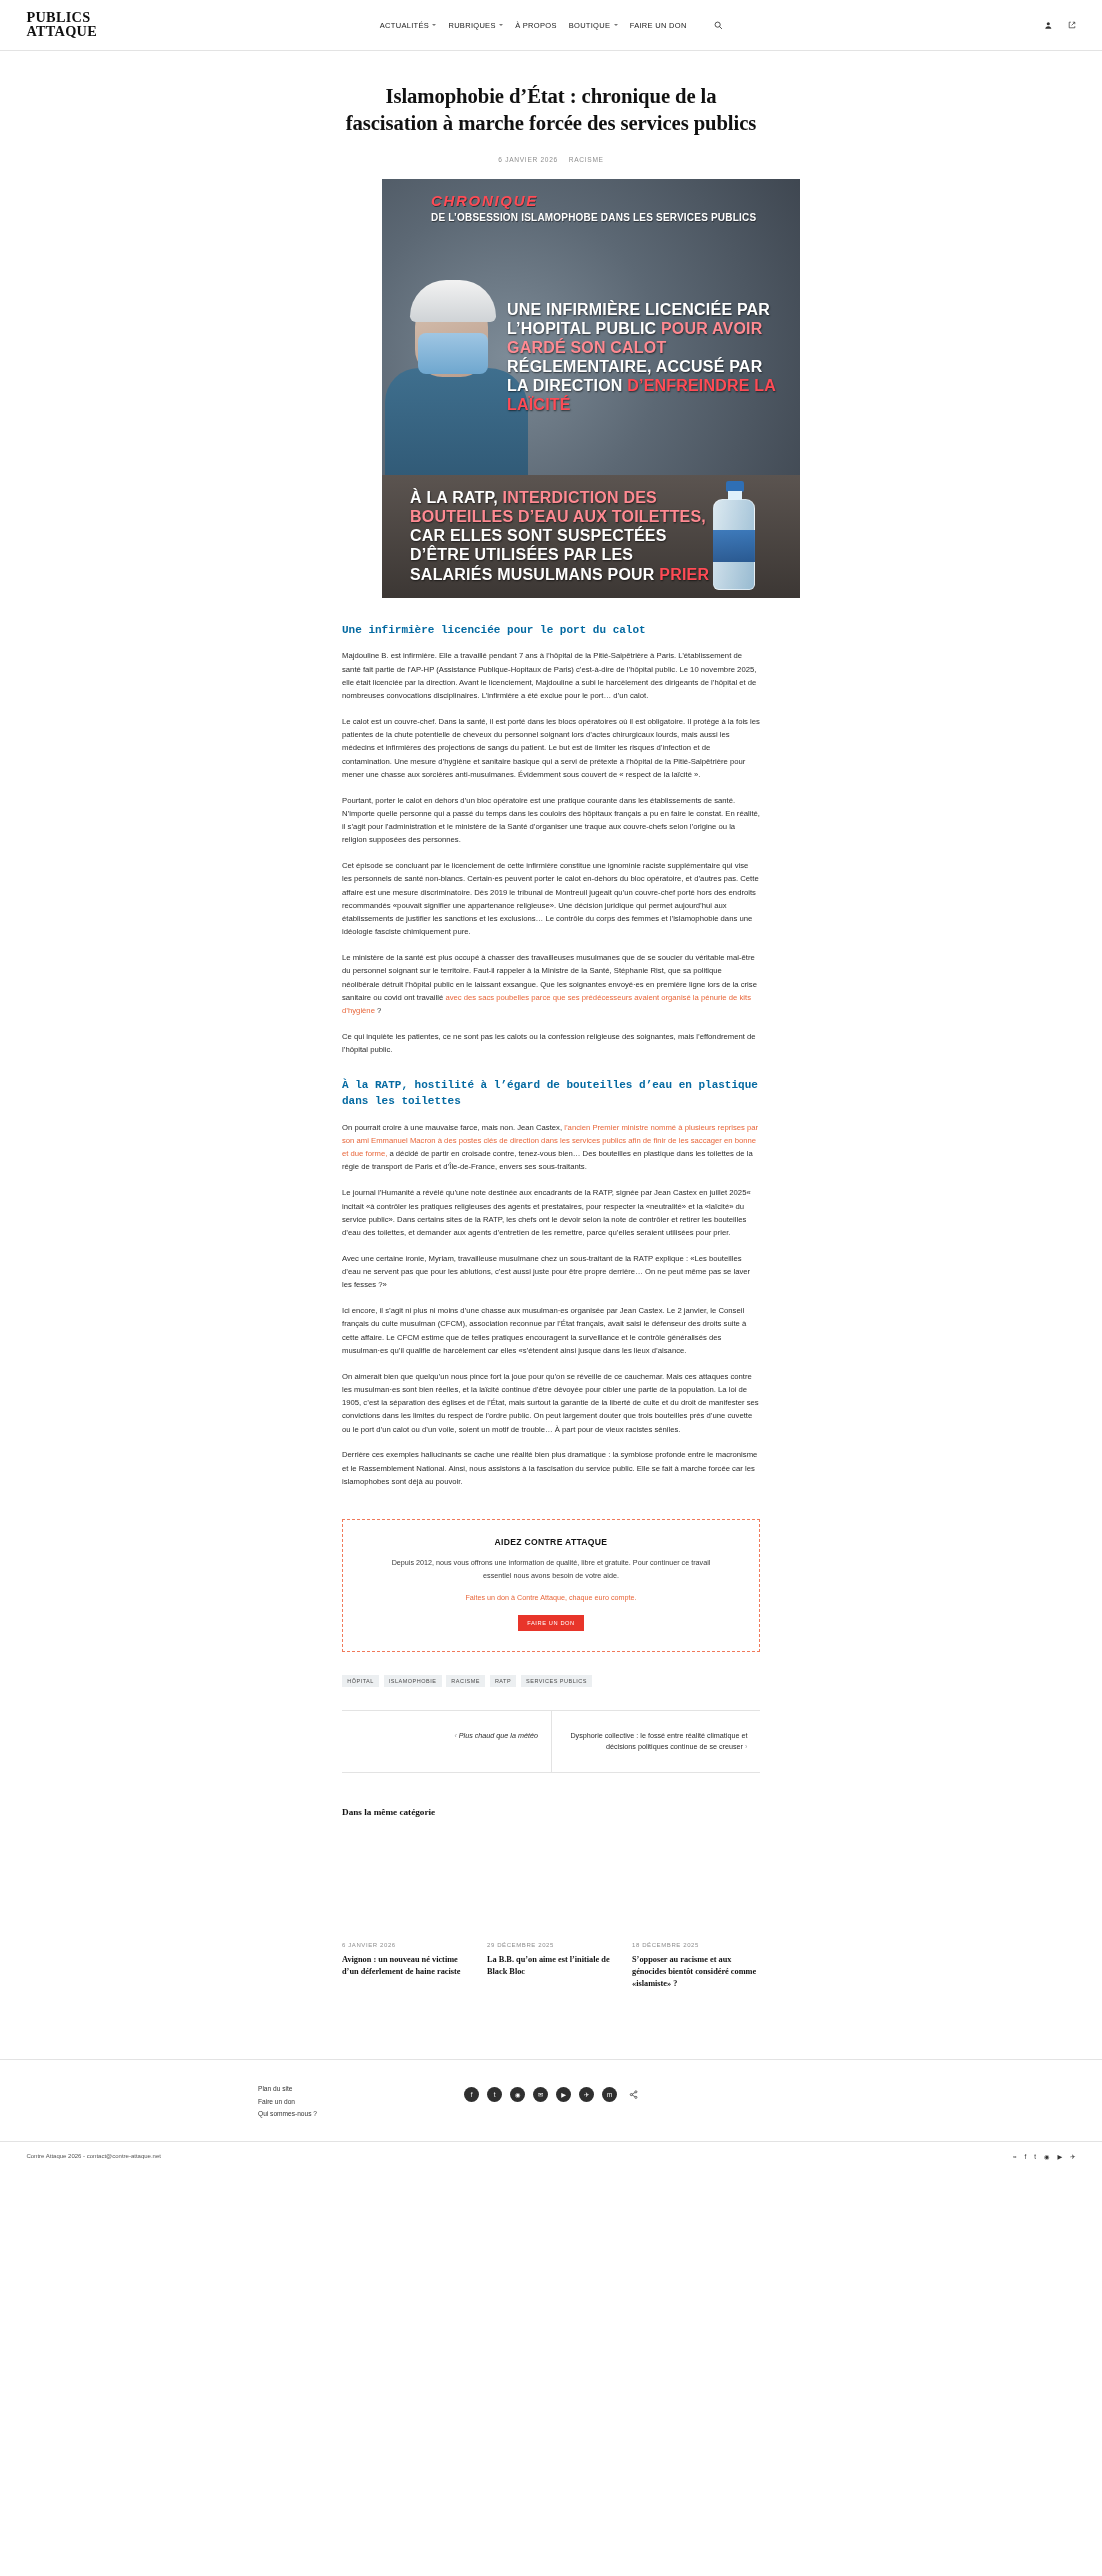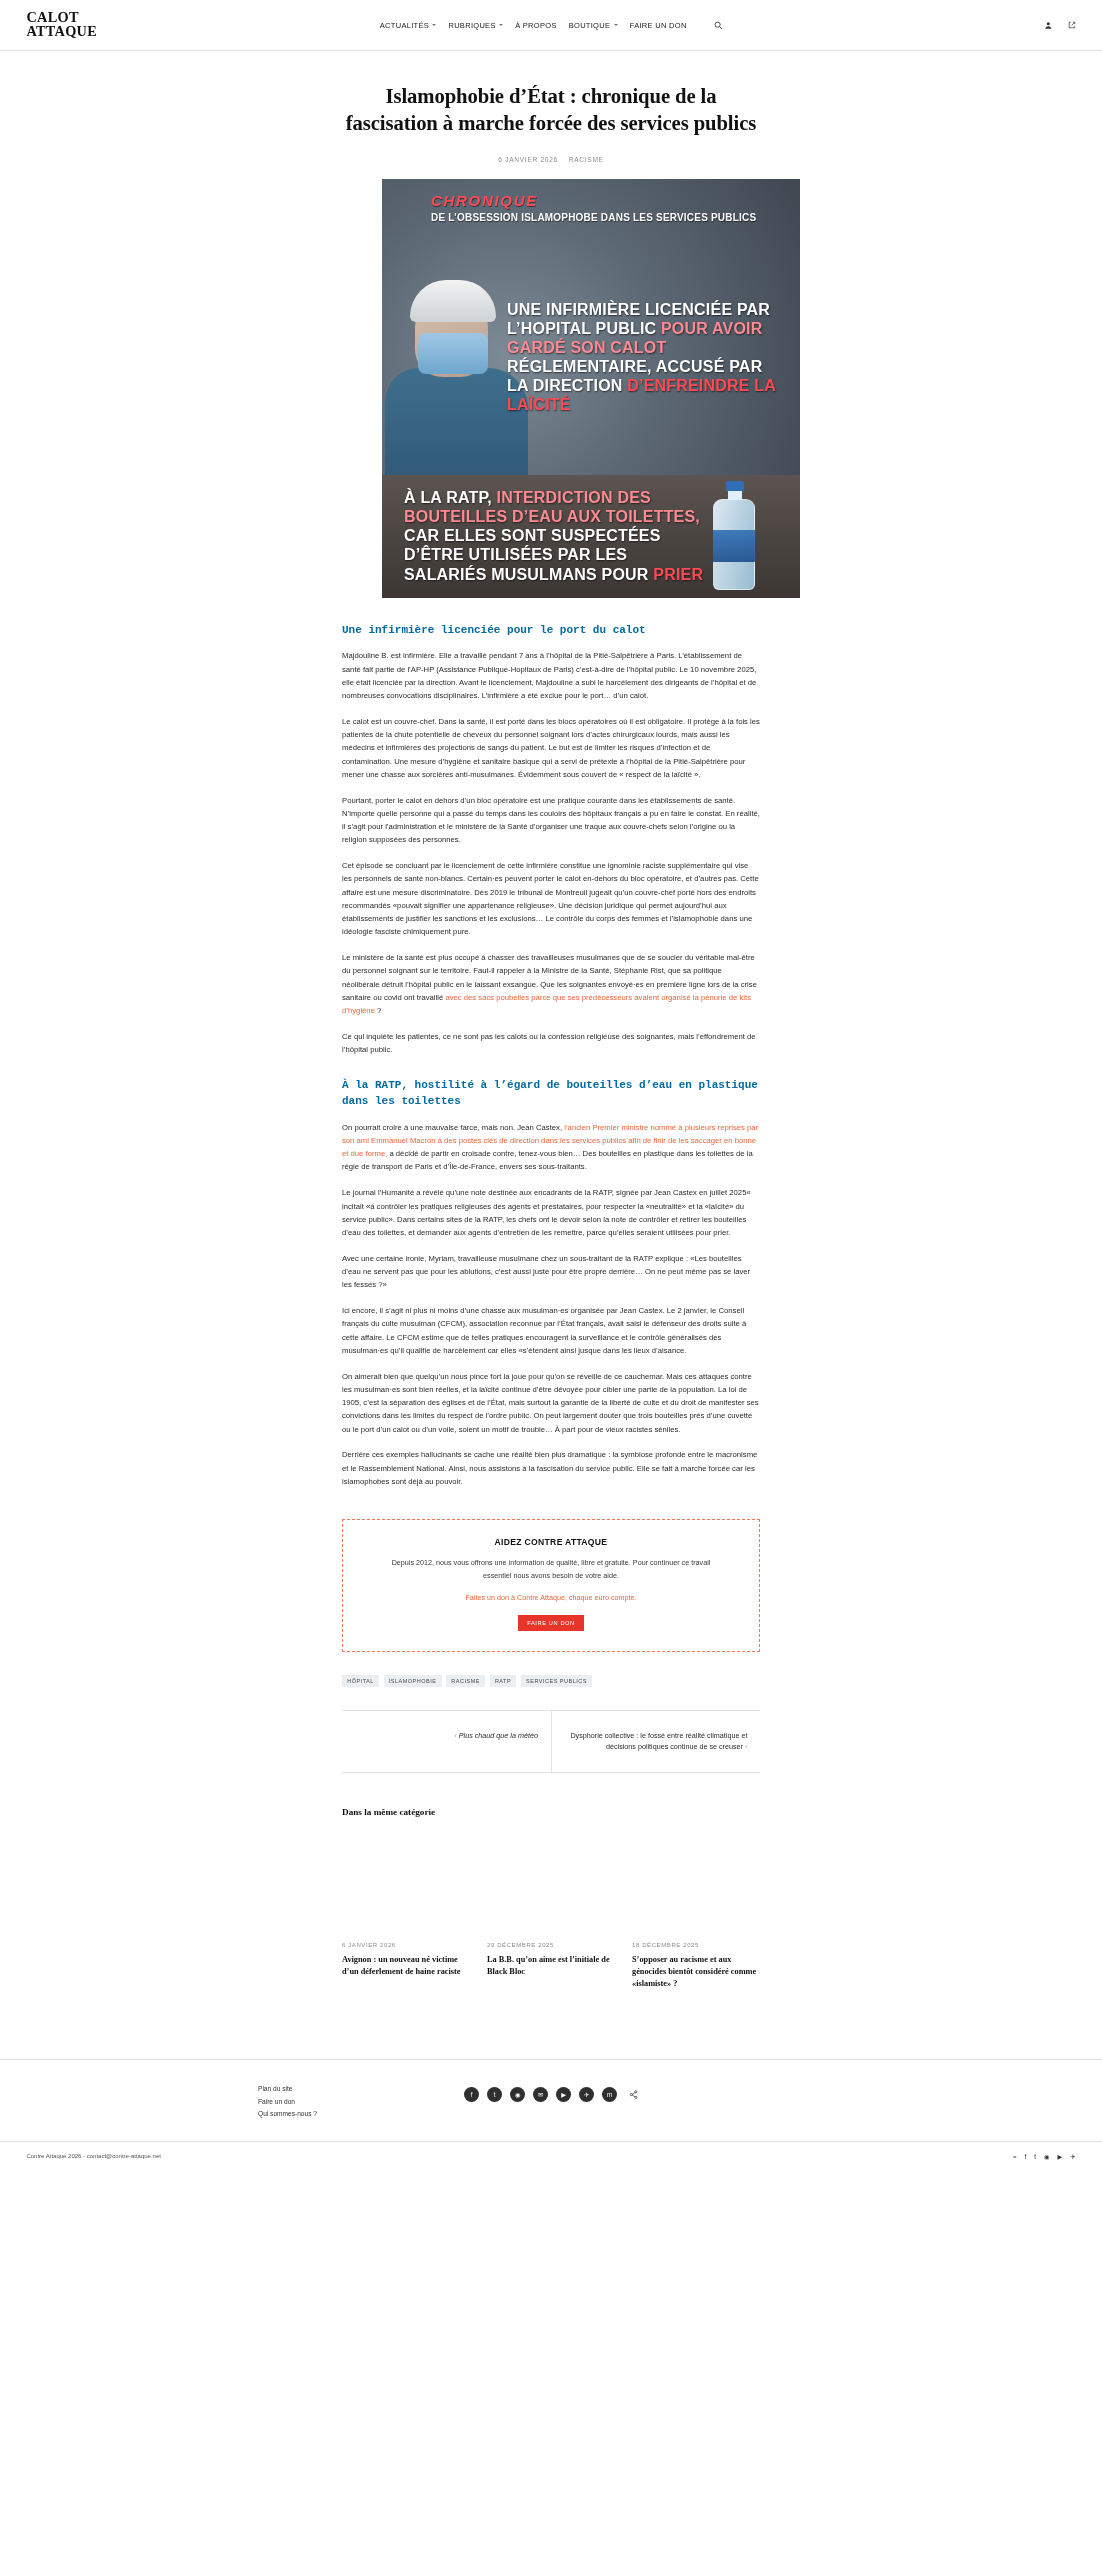--- a/index.html
+++ b/index.html
@@ -171,21 +171,21 @@
     border-radius:9.2px 9.2px 5.7px 5.7px;
     background:linear-gradient(100deg,rgba(231,246,255,.92),rgba(167,209,236,.85));
     border:0.6px solid rgba(255,255,255,.5);
   }
   .bottle .label {
     position:absolute; left:3.4px; top:49px; width:42px; height:32px;
     background:linear-gradient(180deg,#2f6fb5,#1c4e8a);
     opacity:.9;
   }
   .hero-block3 {
-    position:absolute; left:22px; bottom:13.8px; width:310px;
+    position:absolute; left:28px; bottom:13.8px; width:310px;
     font-weight:bold; font-size:16px; line-height:1.2;
     color:#ffffff; letter-spacing:0.2px;
     text-shadow:0.6px 0.6px 1.7px rgba(0,0,0,.6);
   }
   .hero-block3 .hl { color:#ff8a92; }
   .hero-block3 .hl2 { color:#ff4b55; }
 
   
   h2.section-title {
     font-family:Liberation Mono, monospace;
@@ -357,21 +357,21 @@
   }
   .footer-bottom-right { display:flex; gap:8px; align-items:center; color:#333; }
   .fb-ico { cursor:pointer; font-size:6.3px; }
   svg { display:block; }
 </style>
 </head>
 <body>
 
 <header class="site-header">
   <div class="logo">
-    <span>CALOT</span>
+    <span>PUBLICS</span>
     <span class="l2">ATTAQUE</span>
   </div>
 
   <nav class="main-nav">
     <div class="nav-item">
       <span>ACTUALITÉS</span>
       <i class="caret"></i>
     </div>
     <div class="nav-item">
       <span>RUBRIQUES</span>

